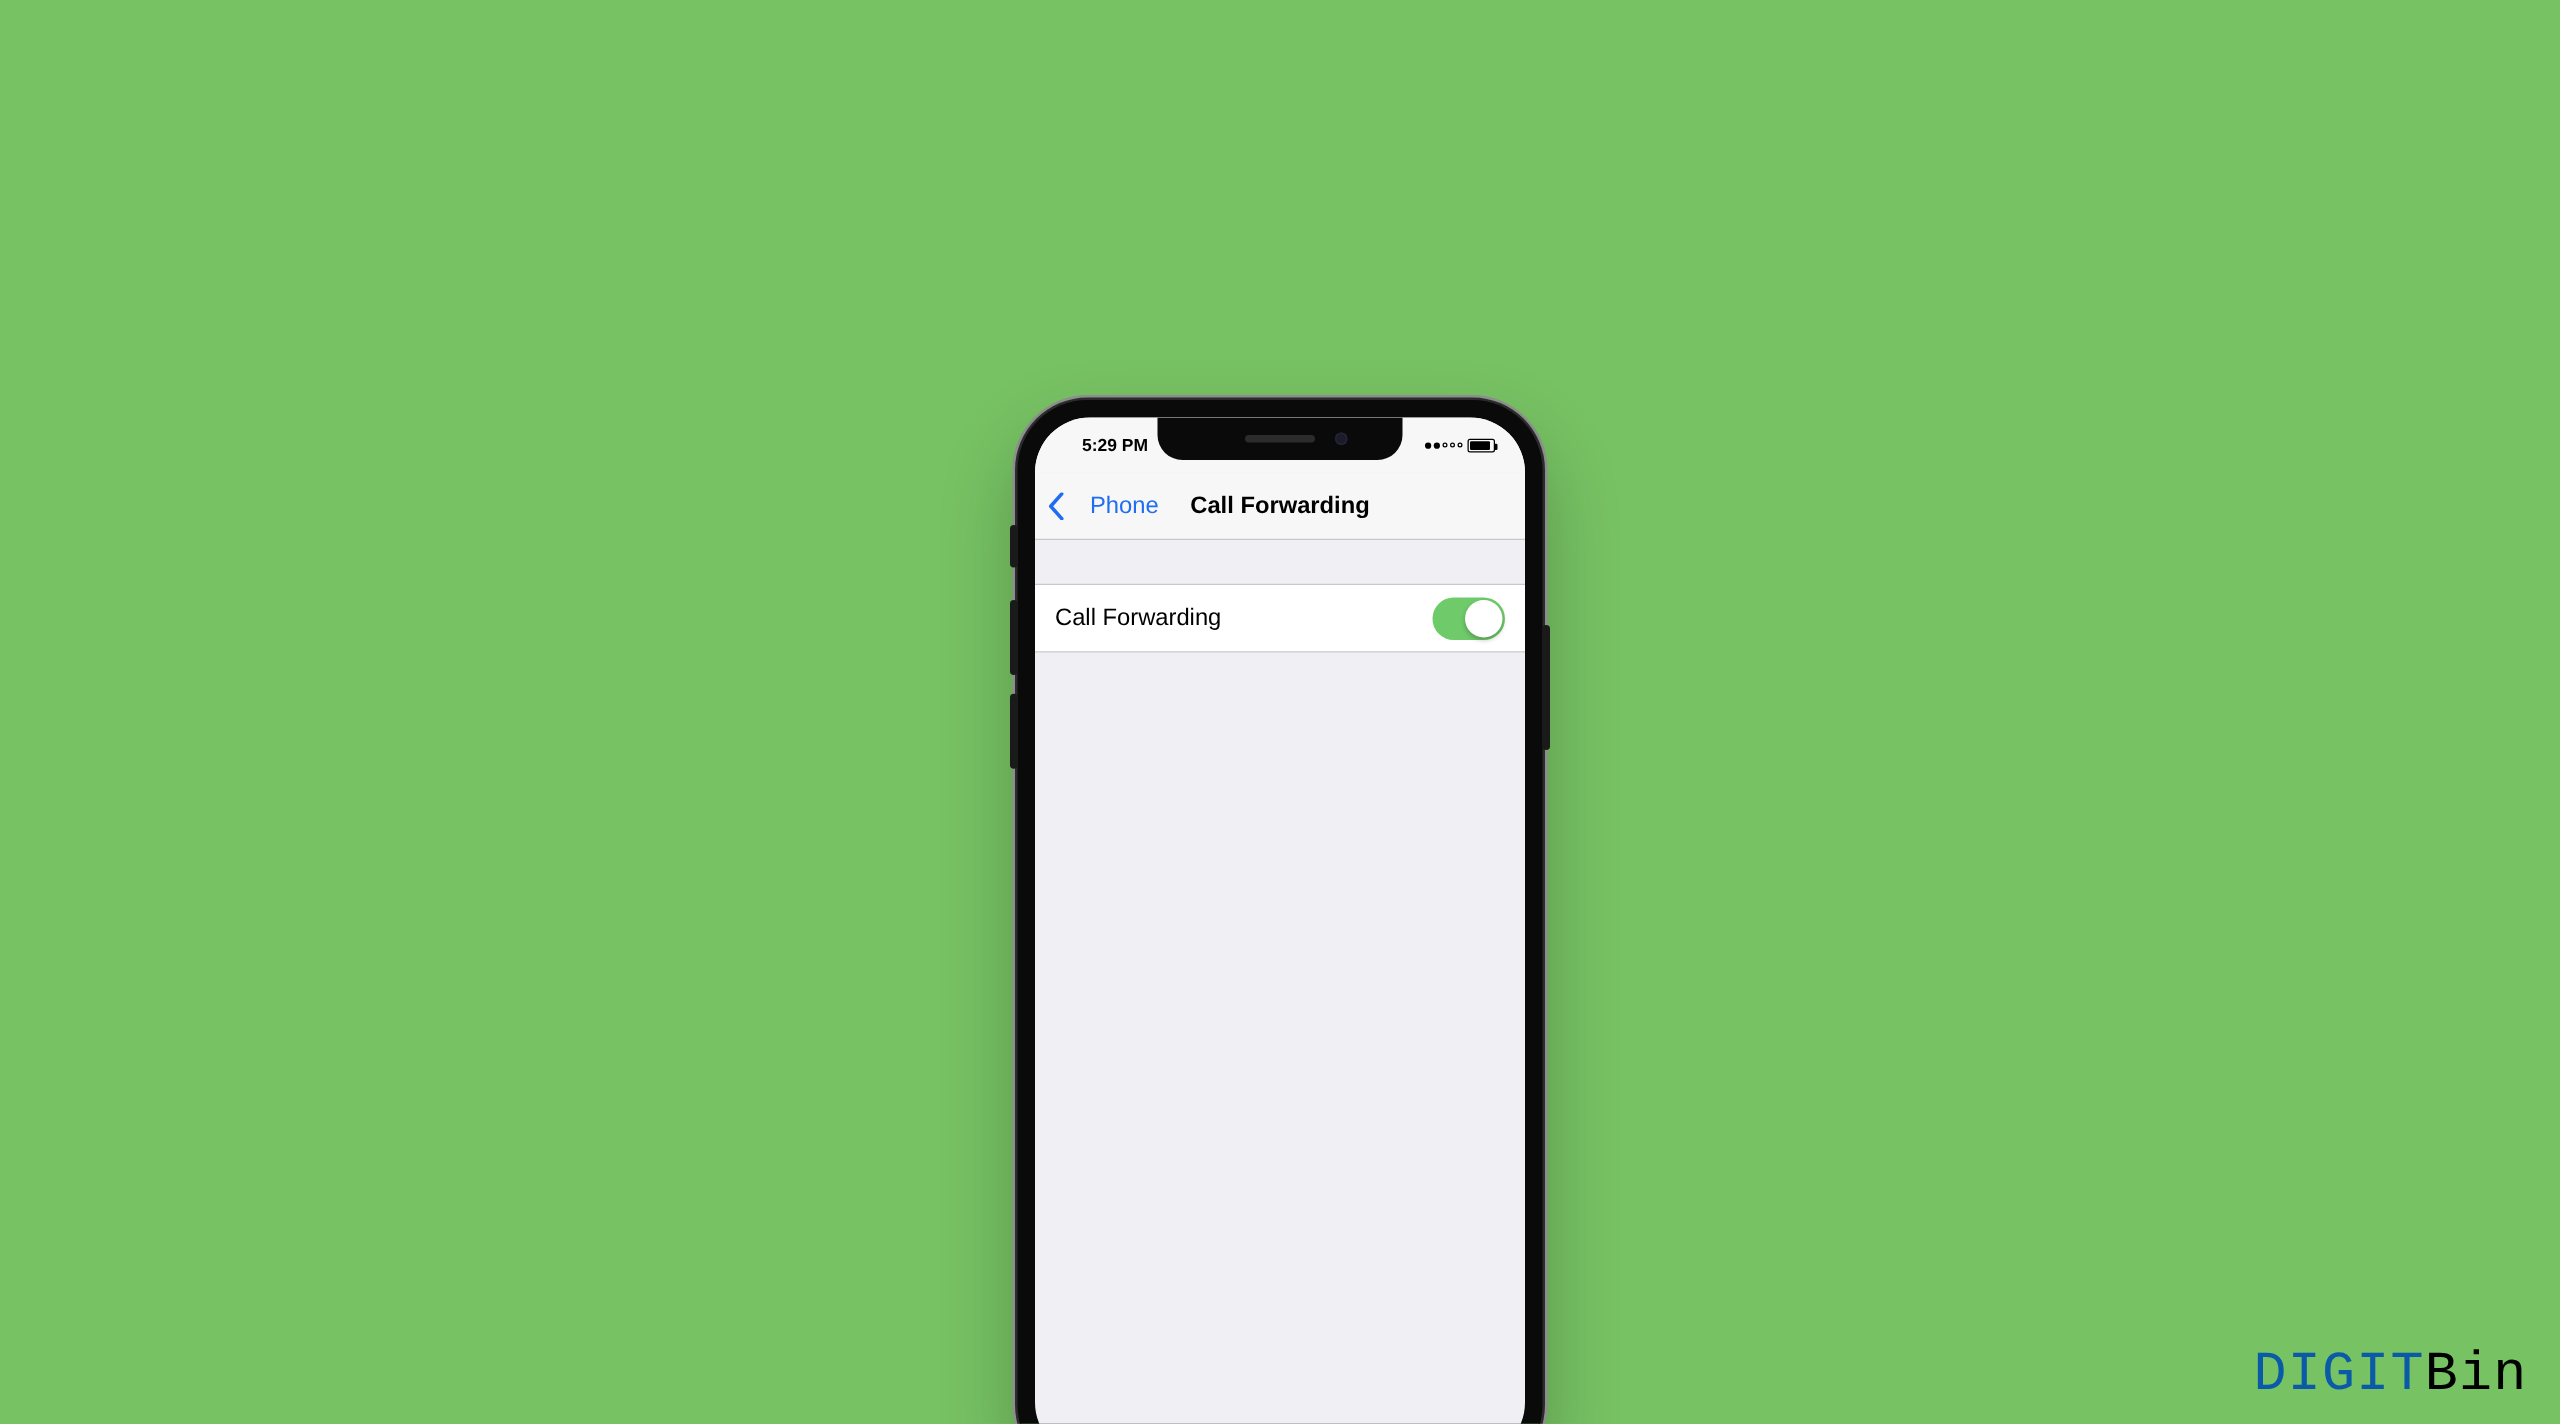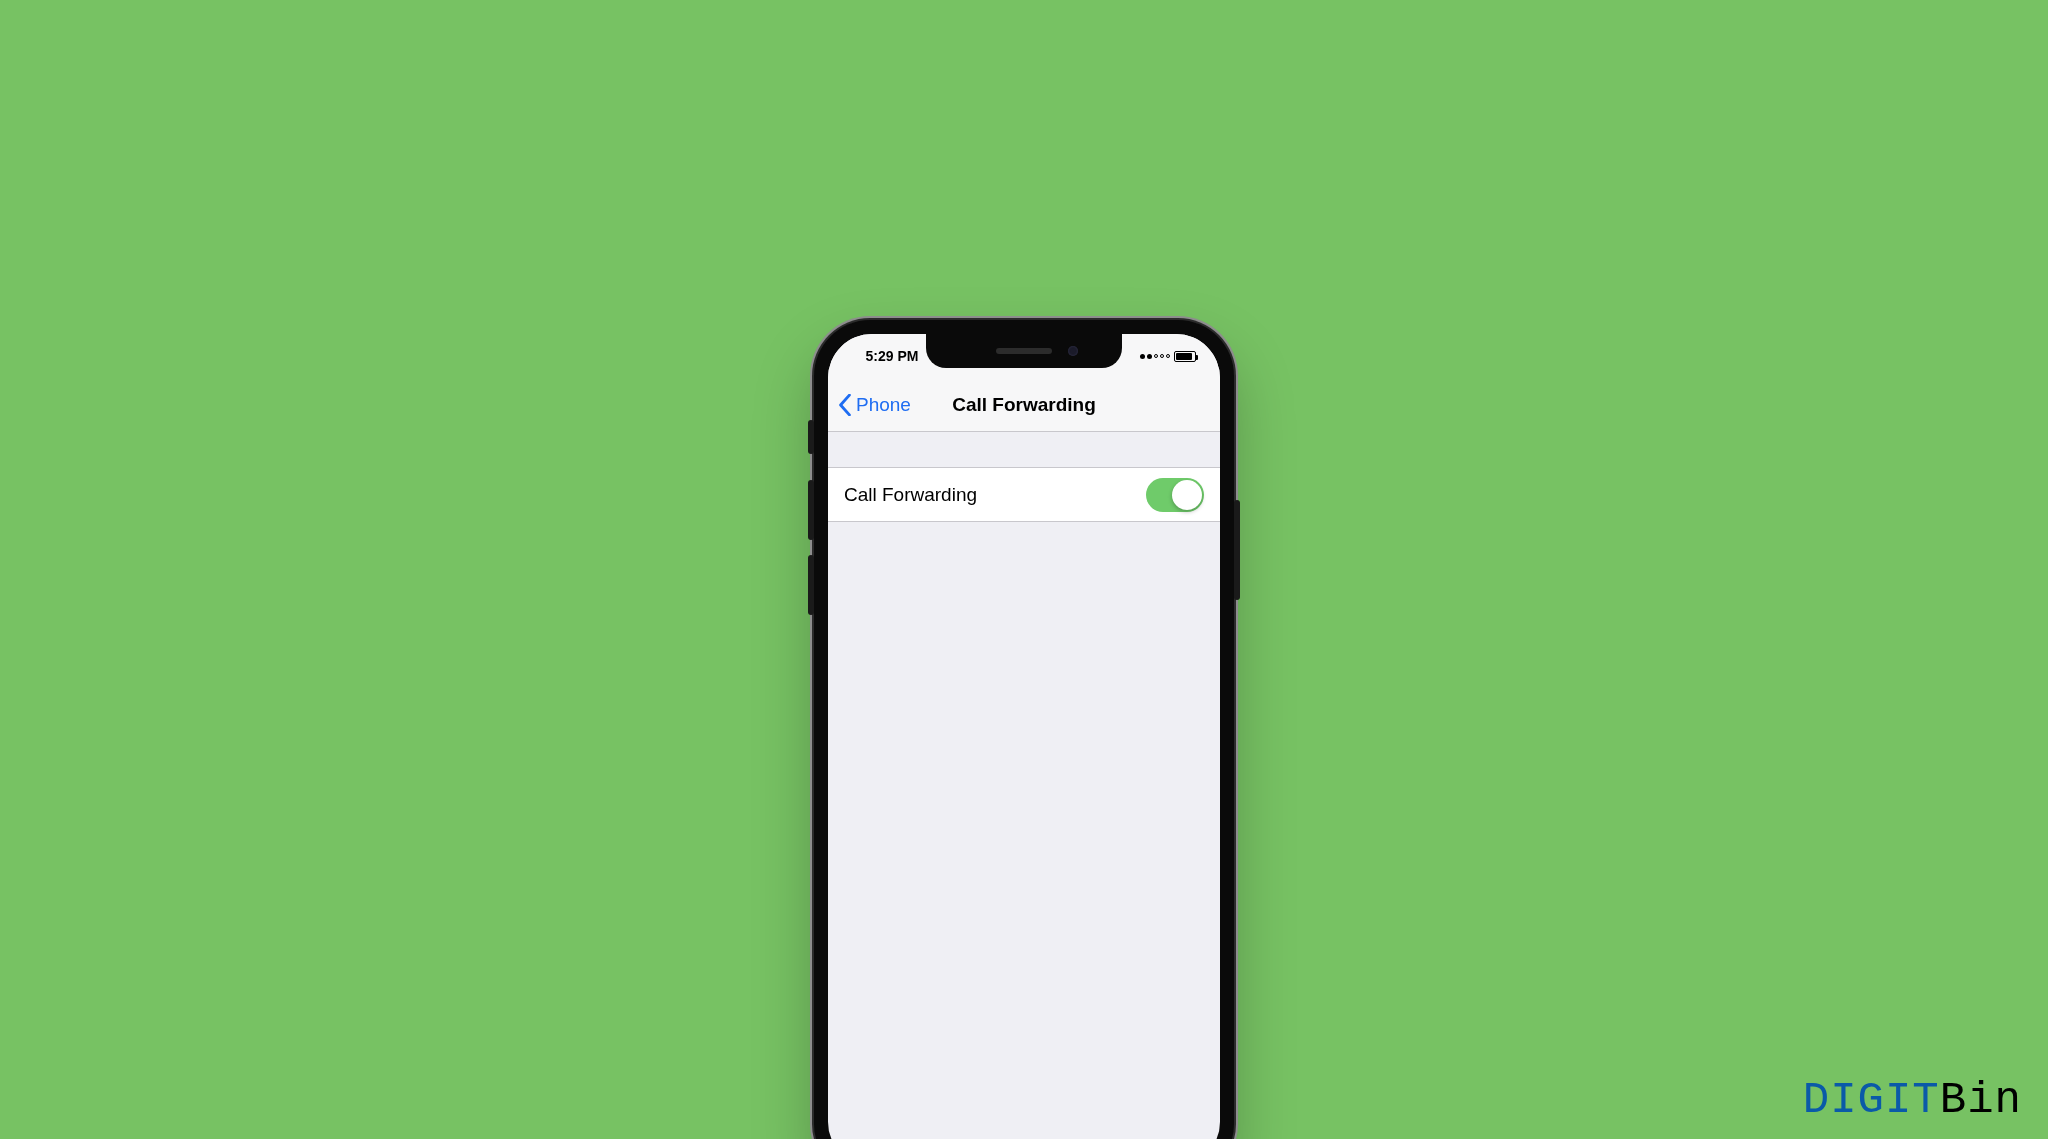--- a/index.html
+++ b/index.html
@@ -112,21 +112,21 @@
     height: 54px;
     background: #f7f7f8;
     border-bottom: 1px solid #c8c7cc;
     position: relative;
     display: flex;
     align-items: center;
   }
   .navbar .back {
     display: flex;
     align-items: center;
-    gap: 4px;
+    gap: 20px;
     color: #1f6df2;
     font-size: 19px;
     padding-left: 10px;
     cursor: pointer;
     z-index: 2;
   }
   .navbar .back svg { width: 14px; height: 22px; }
   .navbar .title {
     position: absolute;
     left: 0; right: 0;

